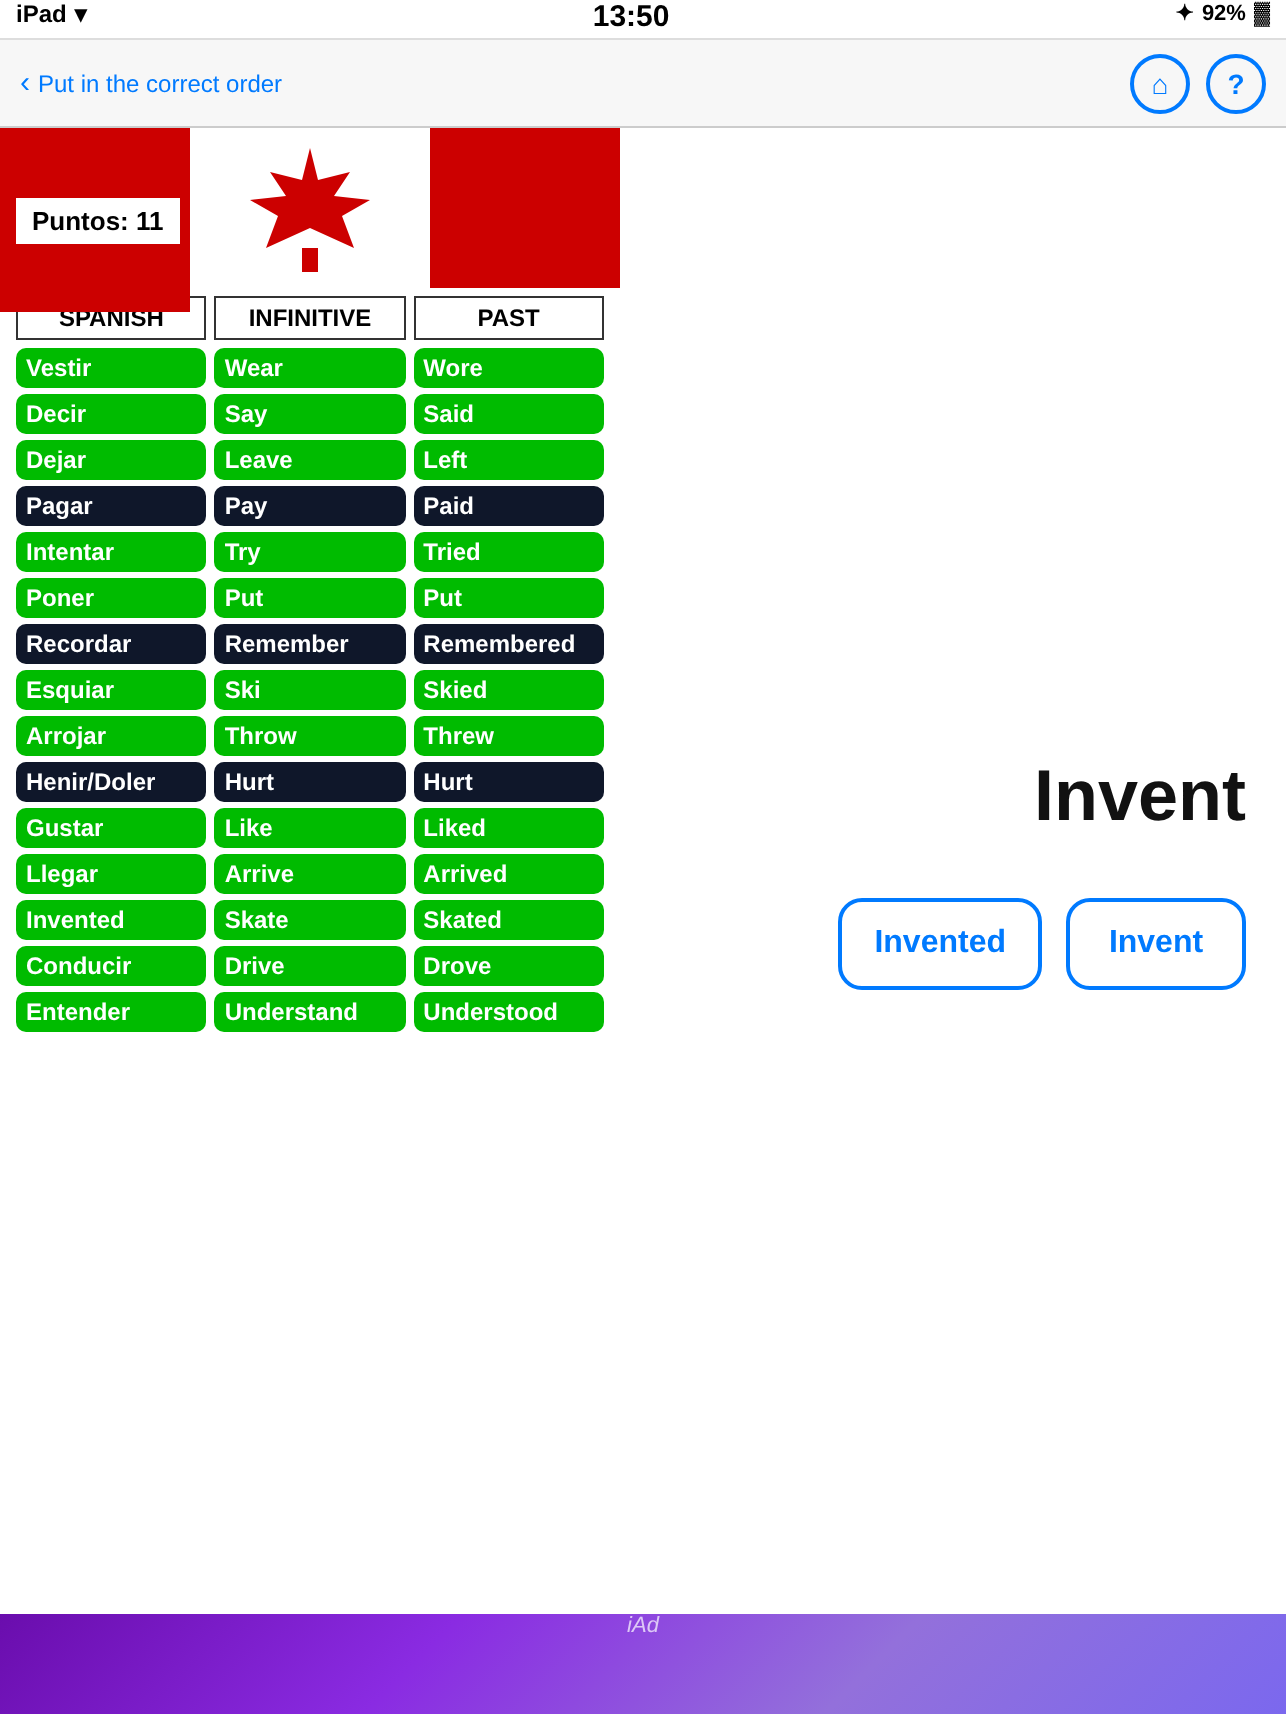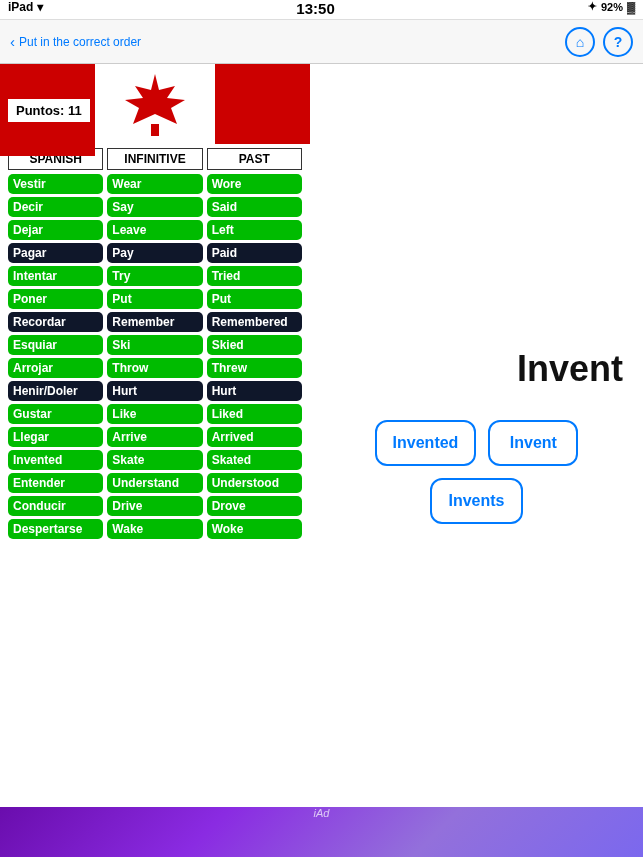--- a/index.html
+++ b/index.html
@@ -325,44 +325,38 @@
             <div class="cell cell-green">Llegar</div>
             <div class="cell cell-green">Arrive</div>
             <div class="cell cell-green">Arrived</div>
           </div>
           <div class="table-row">
             <div class="cell cell-green">Invented</div>
             <div class="cell cell-green">Skate</div>
             <div class="cell cell-green">Skated</div>
           </div>
           <div class="table-row">
+            <div class="cell cell-green">Conducir</div>
+            <div class="cell cell-green">Drive</div>
+            <div class="cell cell-green">Drove</div>
+          </div>
+          <div class="table-row">
             <div class="cell cell-green">Entender</div>
             <div class="cell cell-green">Understand</div>
             <div class="cell cell-green">Understood</div>
-          </div>
-          <div class="table-row">
-            <div class="cell cell-green">Conducir</div>
-            <div class="cell cell-green">Drive</div>
-            <div class="cell cell-green">Drove</div>
-          </div>
-          <div class="table-row">
-            <div class="cell cell-green">Despertarse</div>
-            <div class="cell cell-green">Wake</div>
-            <div class="cell cell-green">Woke</div>
           </div>
         </div>
     </div>
   </div>
 
   <div class="right-panel">
     <div class="invent-word">Invent</div>
     <div class="answer-options">
       <button class="answer-btn">Invented</button>
       <button class="answer-btn">Invent</button>
-      <button class="answer-btn">Invents</button>
     </div>
   </div>
 
 </div>
 
 <div class="ad-banner">
   <span>iAd</span>
 </div>
 
 </body></html>

